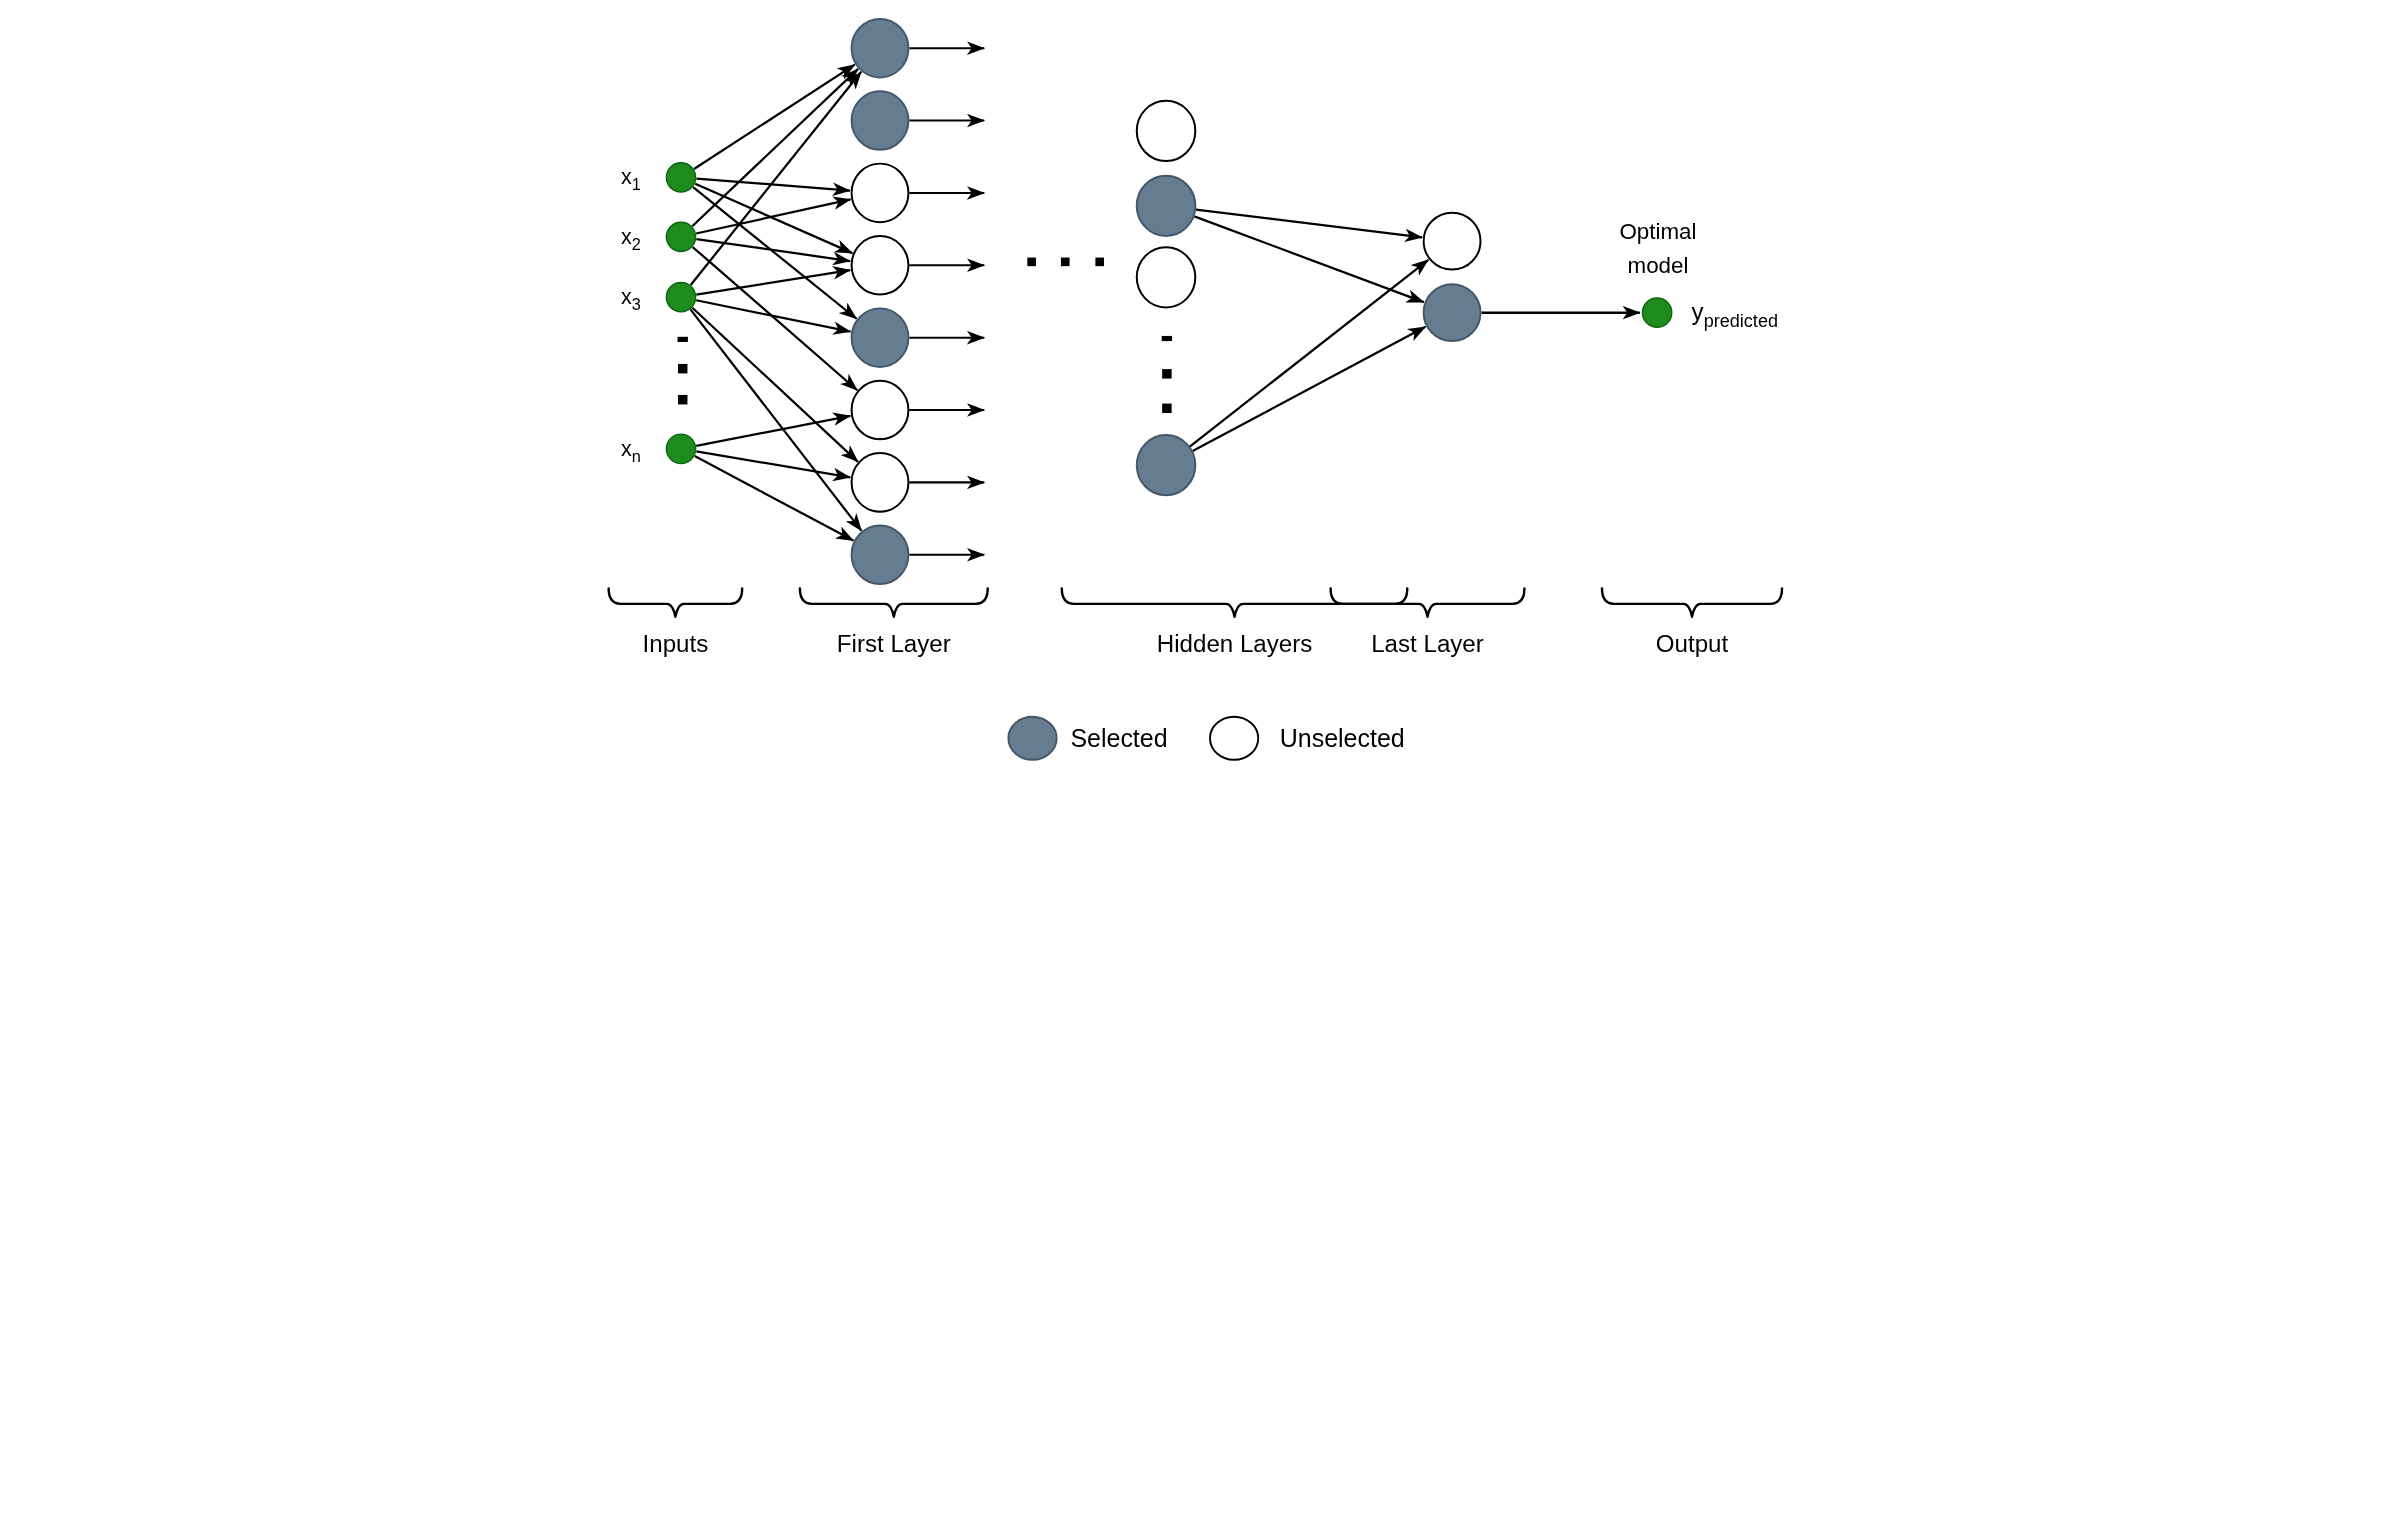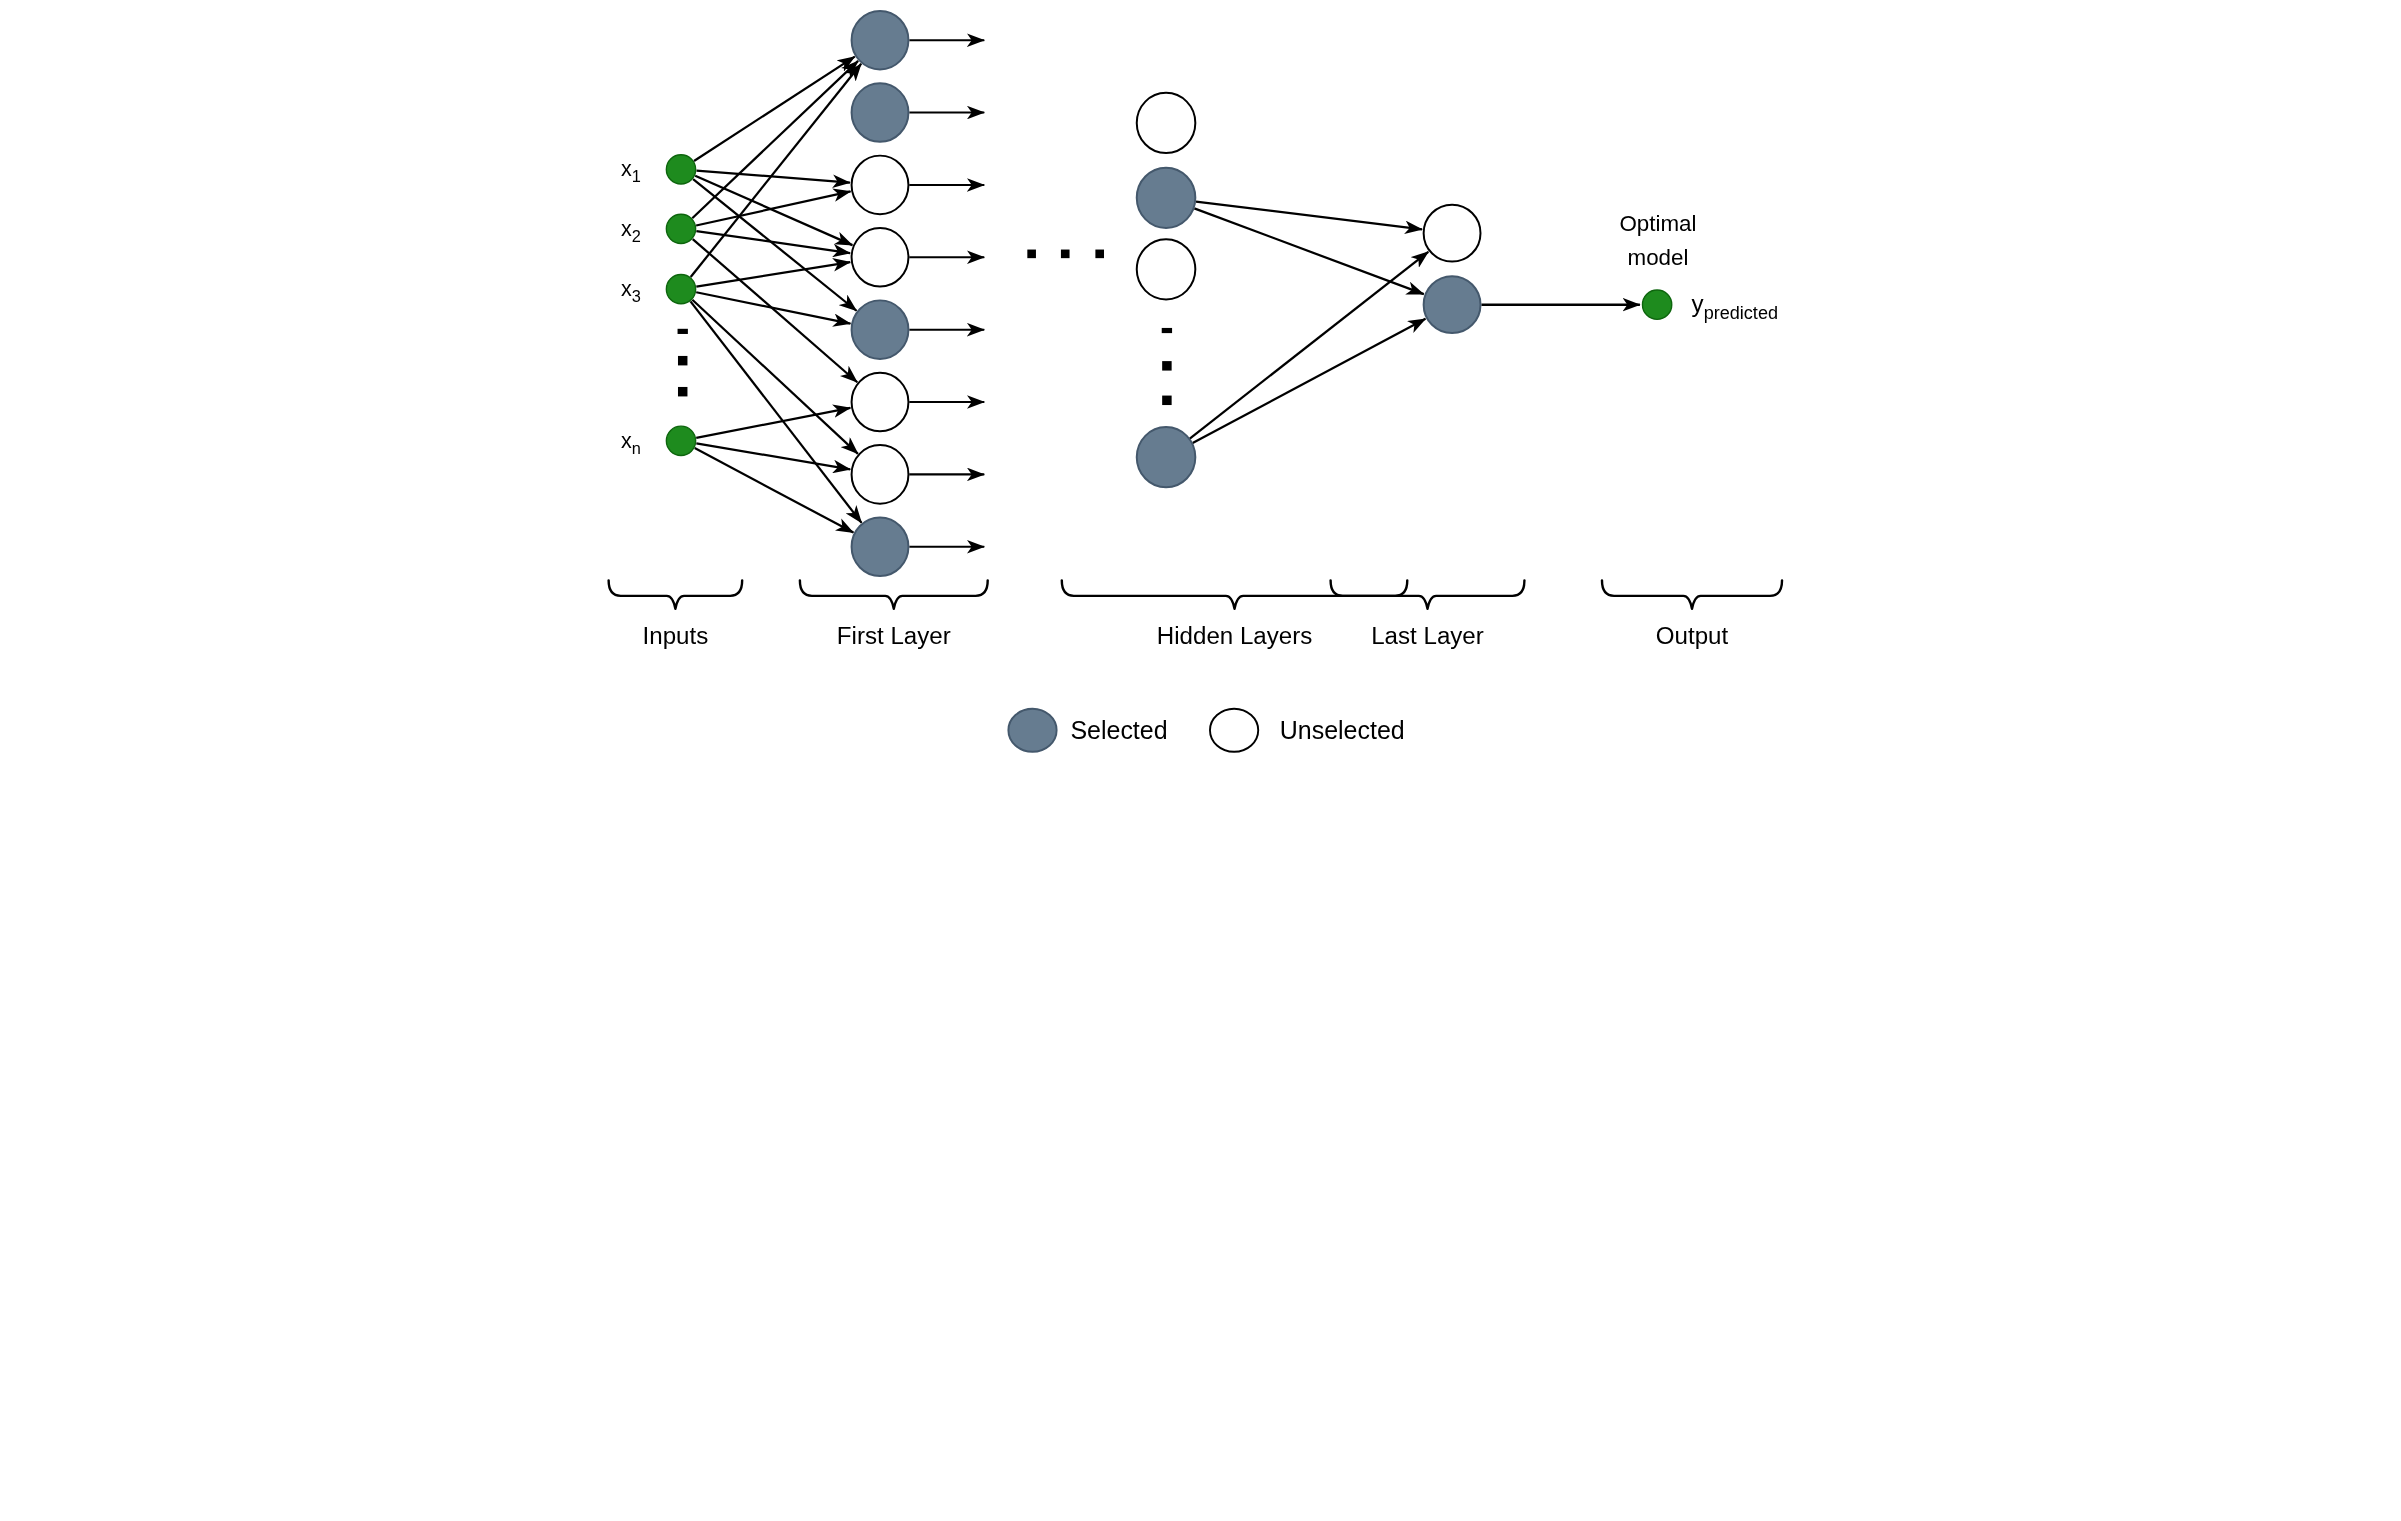--- a/index.html
+++ b/index.html
@@ -1,16 +1,16 @@
 <!DOCTYPE html>
 <html style="font-size:13.8px"><head>
 <meta charset="utf-8">
 <style>
   html,body{margin:0;padding:0;background:#ffffff;}
-  .page{width:100%;max-width:1201px;margin:4px auto;}
+  .page{width:100%;max-width:1201px;margin:12px auto;}
   svg{display:block;width:100%;height:auto;}
   text{fill:#000;font-family:"Liberation Sans","DejaVu Sans",sans-serif;}
 </style>
 </head>
 <body>
 
 <div class="page">
   <svg id="diagram" viewBox="0 0 1394 883" xmlns="http://www.w3.org/2000/svg" aria-label="diagram">
     <defs>
       <marker id="arrow" viewBox="0 0 12 9" refX="11.5" refY="4.5" markerWidth="21" markerHeight="16" markerUnits="userSpaceOnUse" orient="auto">

